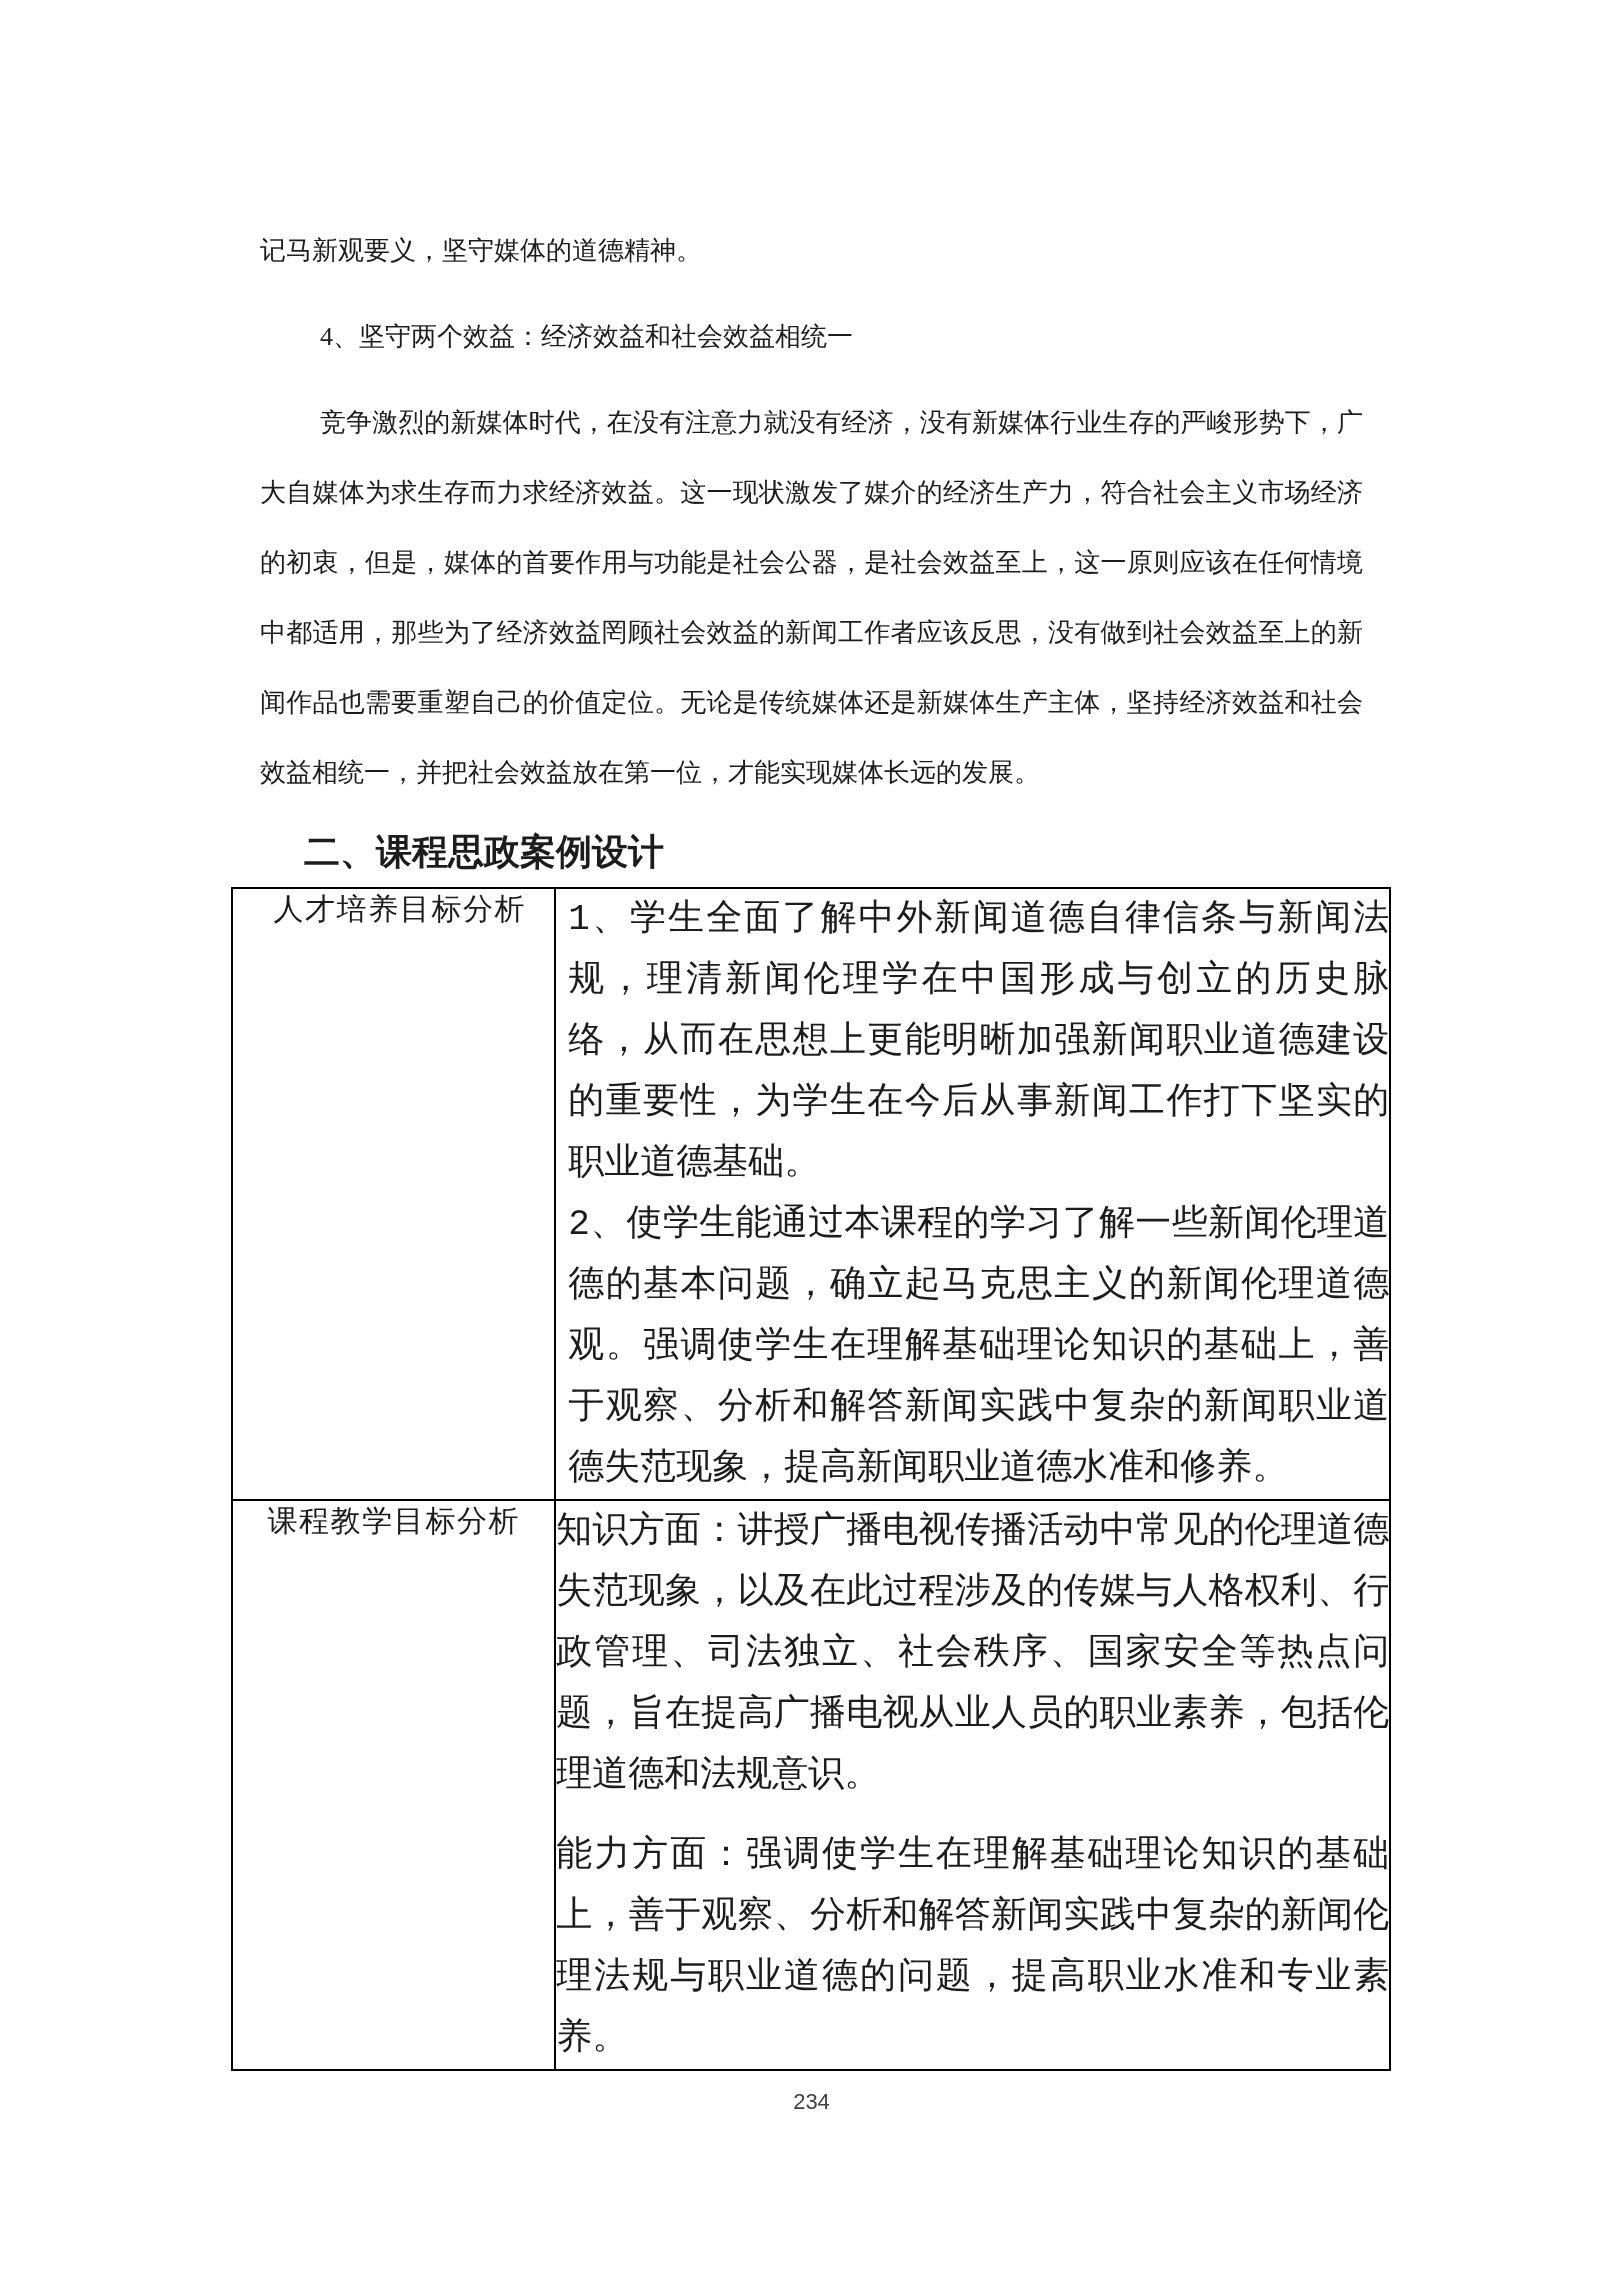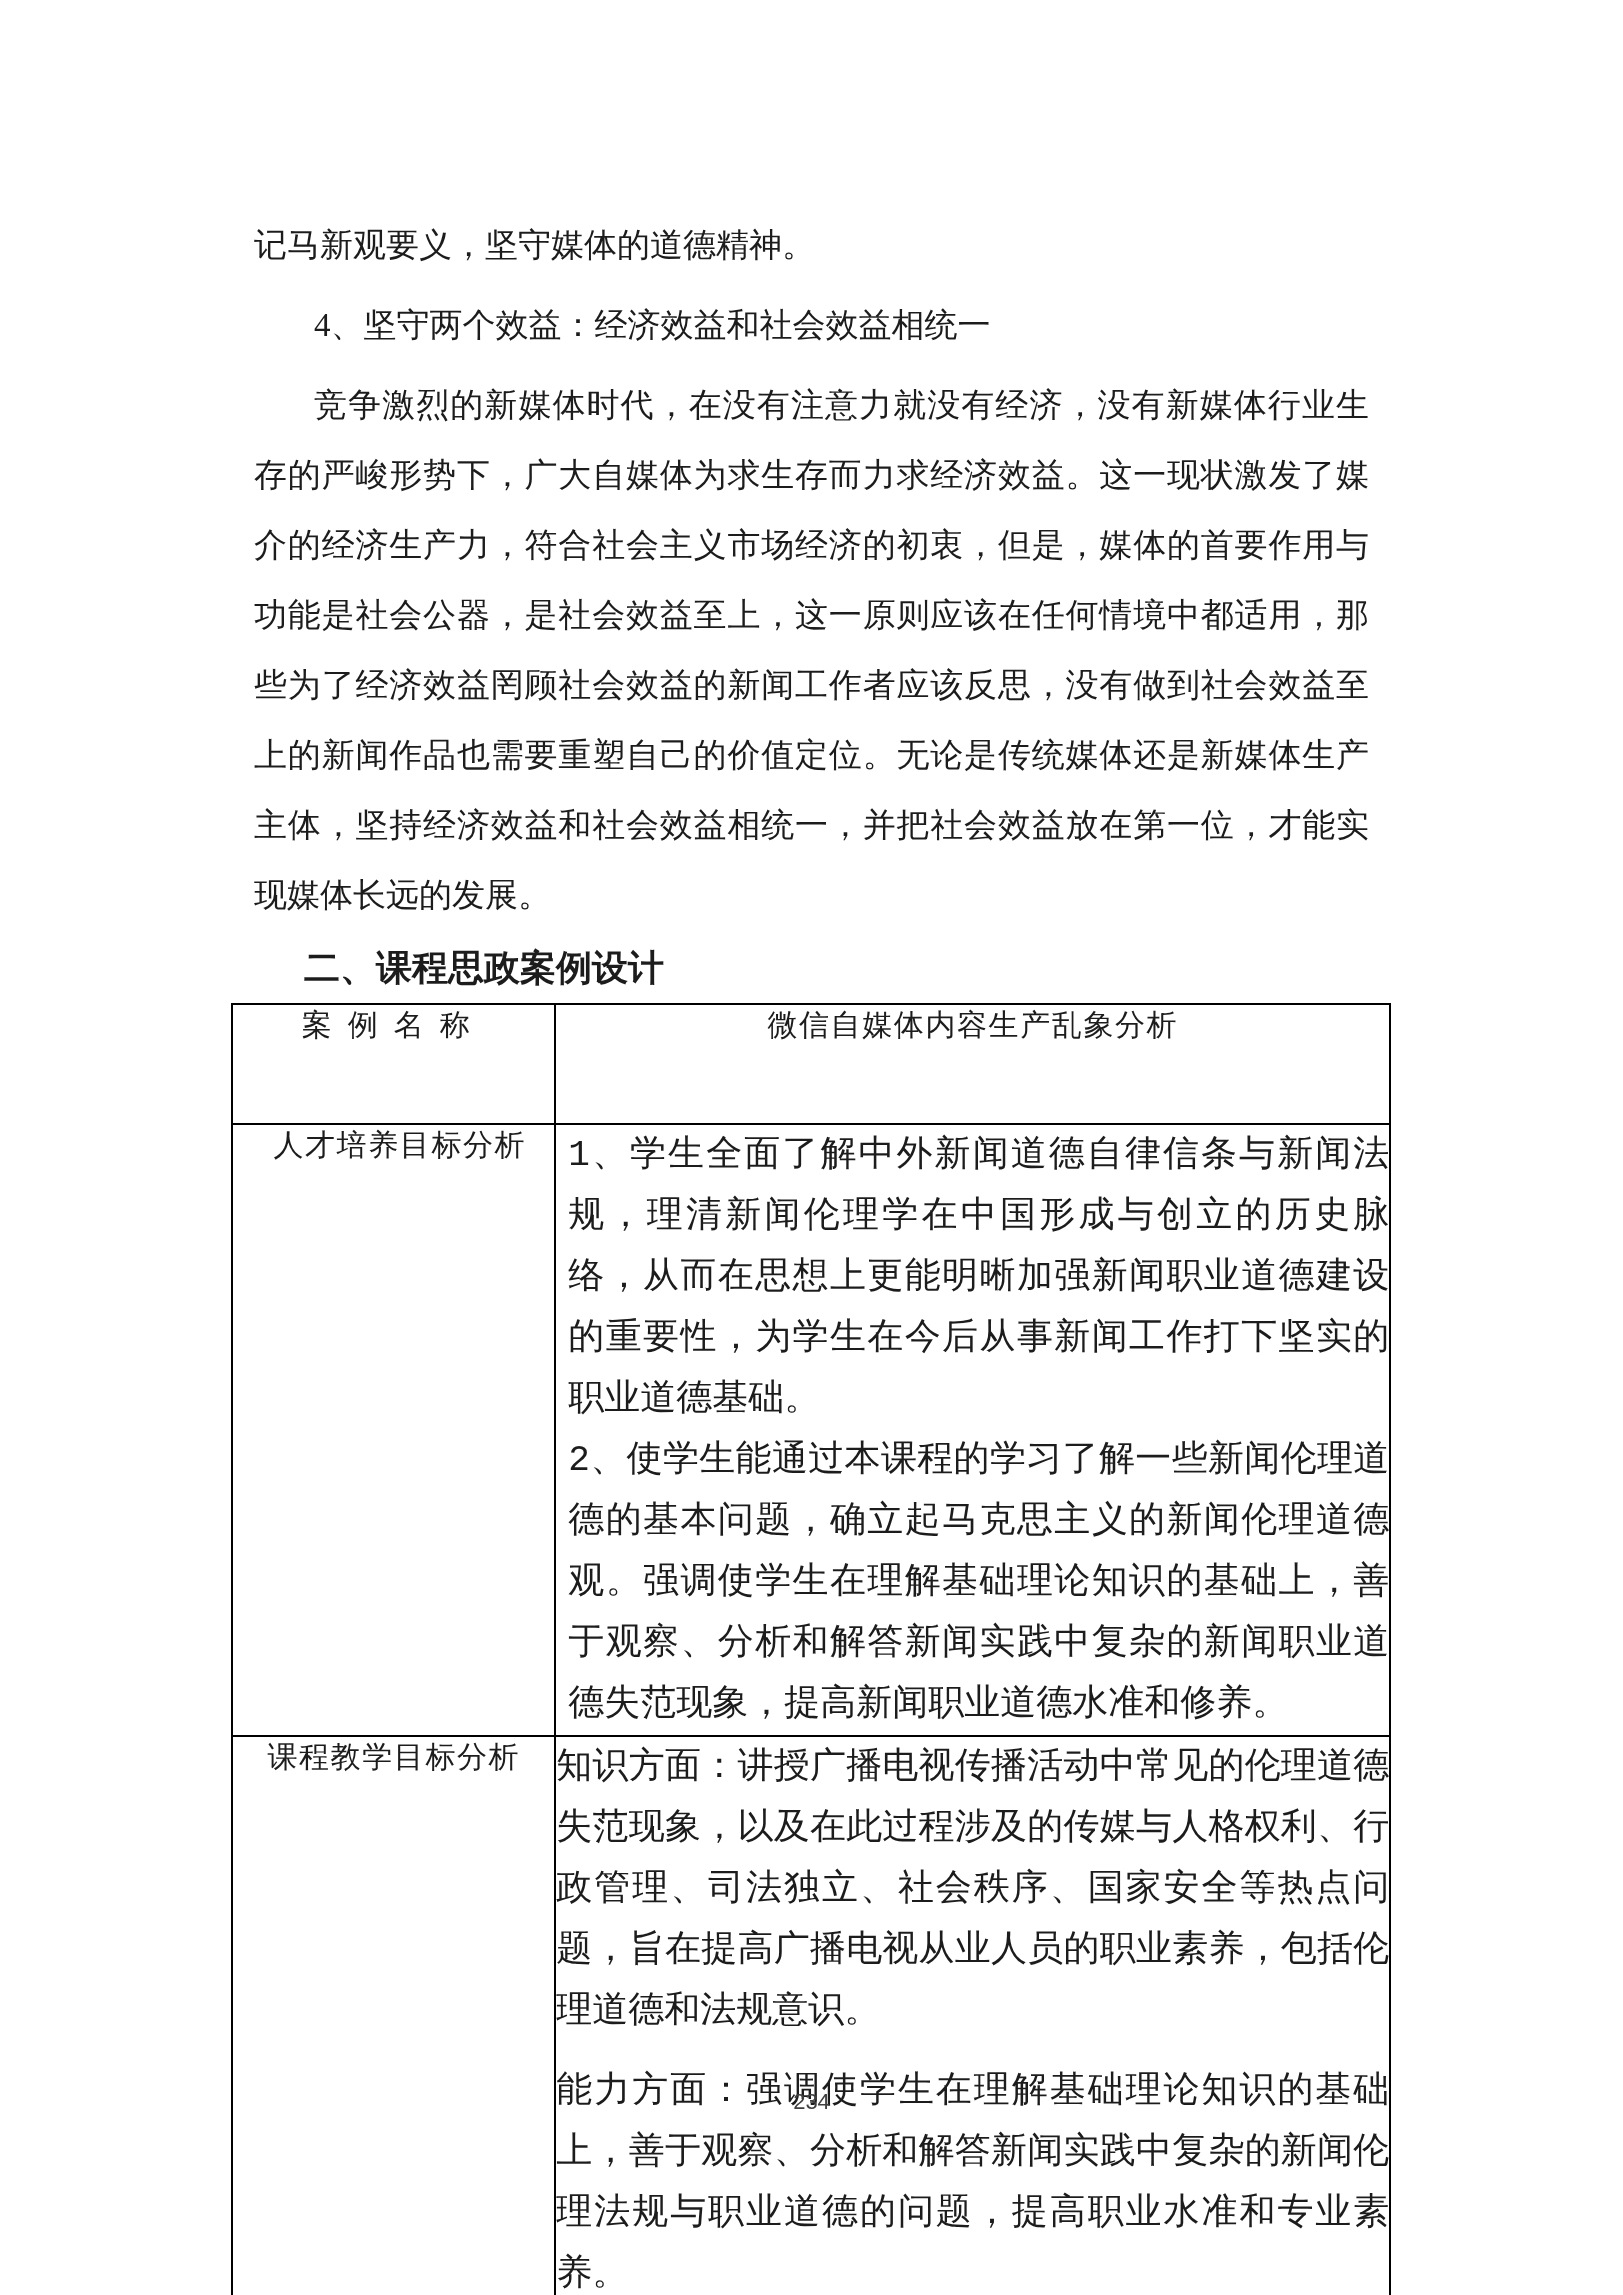--- a/index.html
+++ b/index.html
@@ -14,23 +14,23 @@
     font-family: "Liberation Serif", "DejaVu Serif", serif;
     overflow: hidden;
   }
   .content {
     position: absolute;
     left: 244px;
     top: 200px;
     width: 1135px;
   }
   .bodyline {
-    font-size: 33px;
+    font-size: 26px;
     line-height: 70px;
-    margin: 10px;
+    margin: 16px;
     white-space: normal;
   }
   .indent { text-indent: 60px; }
   .justify { text-align: justify; }
   .section-heading {
     font-size: 36px;
     font-weight: bold;
     line-height: 57px;
     margin: 0;
     text-indent: 60px;
@@ -106,24 +106,20 @@
     <p class="bodyline indent justify">竞争激烈的新媒体时代，在没有注意力就没有经济，没有新媒体行业生存的严峻形势下，广大自媒体为求生存而力求经济效益。这一现状激发了媒介的经济生产力，符合社会主义市场经济的初衷，但是，媒体的首要作用与功能是社会公器，是社会效益至上，这一原则应该在任何情境中都适用，那些为了经济效益罔顾社会效益的新闻工作者应该反思，没有做到社会效益至上的新闻作品也需要重塑自己的价值定位。无论是传统媒体还是新媒体生产主体，坚持经济效益和社会效益相统一，并把社会效益放在第一位，才能实现媒体长远的发展。</p>
 
     <p class="section-heading">二、课程思政案例设计</p>
 
     <table class="case-table">
       <colgroup>
         <col class="col-label">
         <col class="col-content">
       </colgroup>
       <tbody>
-          <tr class="row-header">
-        <td class="header-label-cell">案例名称</td>
-        <td class="header-title-cell">微信自媒体内容生产乱象分析</td>
-      </tr>
       <tr class="row-2">
         <td class="label-cell">人才培养目标分析</td>
         <td class="content-cell">
           <p>1、学生全面了解中外新闻道德自律信条与新闻法规，理清新闻伦理学在中国形成与创立的历史脉络，从而在思想上更能明晰加强新闻职业道德建设的重要性，为学生在今后从事新闻工作打下坚实的职业道德基础。</p>
           <p>2、使学生能通过本课程的学习了解一些新闻伦理道德的基本问题，确立起马克思主义的新闻伦理道德观。强调使学生在理解基础理论知识的基础上，善于观察、分析和解答新闻实践中复杂的新闻职业道德失范现象，提高新闻职业道德水准和修养。</p>
         </td>
       </tr>
       <tr class="row-3">
         <td class="label-cell">课程教学目标分析</td>
         <td class="content-cell">

